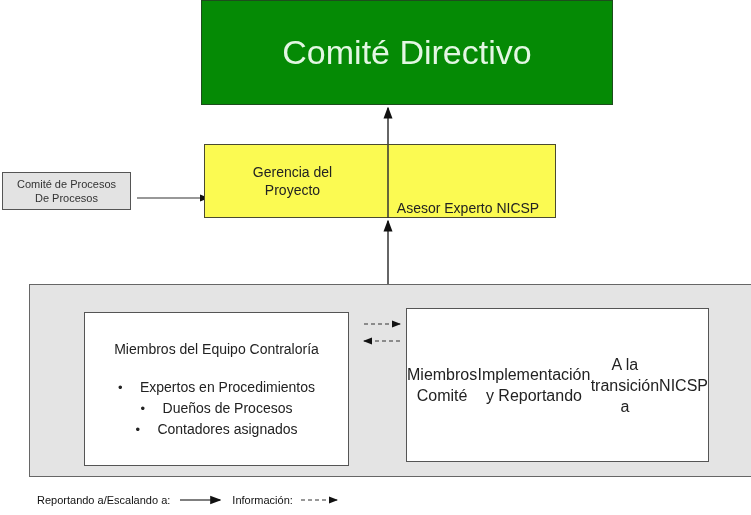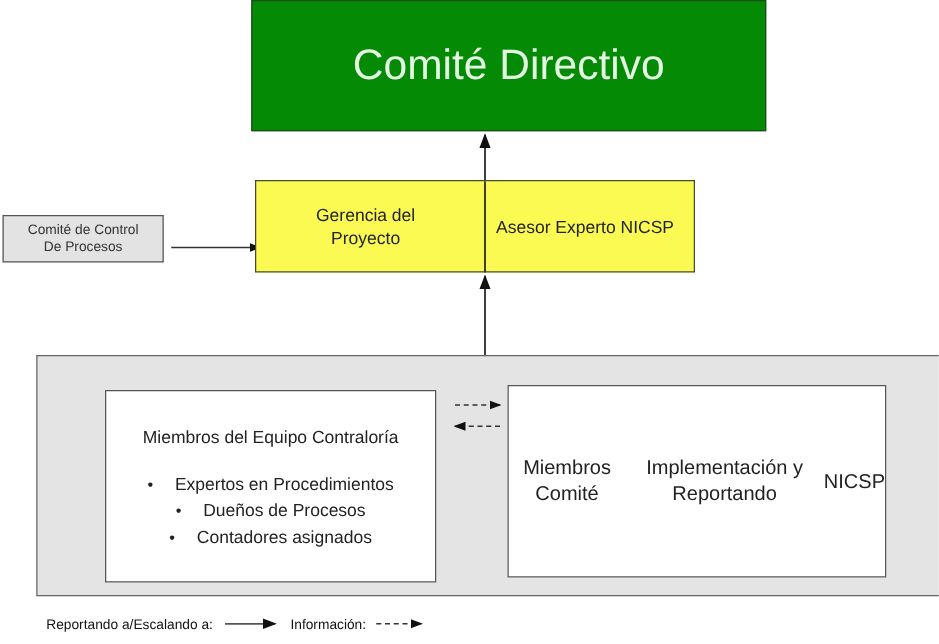--- a/index.html
+++ b/index.html
@@ -7,34 +7,34 @@
            font-family: "Liberation Sans", sans-serif; color: #222; }
     .box { position: absolute; box-sizing: border-box; display: flex; align-items: center;
            justify-content: center; text-align: center; }
     #top { left: 201px; top: 0px; width: 412px; height: 105px; background: #058a05;
            border: 1.5px solid #1d4d1d; color: #e3f7e3; font-size: 34px; }
     #yellow { left: 204px; top: 144px; width: 352px; height: 74px; background: #fbfa52;
               border: 1.5px solid #4a4a30; }
     #yellow .half { position: absolute; top: 0; bottom: 0; display: flex; align-items: center;
                     justify-content: center; text-align: center; font-size: 14px; line-height: 18px; color:#222; }
     #yellow .left { left: 0; width: 175px; }
-    #yellow .right { left: 176px; right: 0; }
+    #yellow .right { left: 176px; right: 0; align-items: flex-end; }
     #ccc { left: 2px; top: 172px; width: 129px; height: 38px; background: #e3e3e3;
            border: 1.5px solid #555; font-size: 11px; line-height: 14px; color:#333; }
     #group { left: 29px; top: 284px; width: 730px; height: 193px; background: #e4e4e4;
              border: 1.5px solid #666; }
     #contra { left: 84px; top: 312px; width: 265px; height: 154px; background: #fff;
               border: 1.5px solid #555; flex-direction: column; font-size: 14px; line-height: 20px; }
     #contra ul { list-style: none; margin: 0; padding: 0; }
     #contra li::before { content: "•"; display: inline-block; width: 22px; text-align: left; font-size: 13px; }
     #contra .title { margin-bottom: 18px; }
     #impl { left: 406px; top: 308px; width: 303px; height: 154px; background: #fff;
             border: 1.5px solid #555; font-size: 16px; line-height: 21px; flex-direction: row; }
     #legend { position: absolute; left: 37px; top: 494px; font-size: 11px; color:#111;
-              display: flex; }
+              display: flex; align-items: center; }
     #legend svg { margin: 0 6px; }
     svg.lines { position: absolute; left: 0; top: 0; }
   </style>
 </head>
 <body>
 
 <svg class="lines" width="751" height="515">
   <defs>
     <marker id="ah" markerWidth="8" markerHeight="8" refX="7" refY="4" orient="auto">
       <path d="M0,1 L8,4 L0,7 z" fill="#111"></path>
@@ -61,39 +61,40 @@
   <div class="half right">
     <span>Asesor Experto NICSP</span>
   </div>
 </div>
 <svg class="lines" width="751" height="515" style="pointer-events:none">
   <line x1="388" y1="145" x2="388" y2="218" stroke="#333" stroke-width="1.5"></line>
 </svg>
 
 <div id="ccc" class="box">
   <div>
-    <div>Comité de Control</div>
+    <div>Comité de Procesos</div>
     <div>De Procesos</div>
   </div>
 </div>
 
 <div id="group" class="box"></div>
 
 <div id="contra" class="box">
   <div class="title">Miembros del Equipo Contraloría</div>
   <ul>
     <li><span>Expertos en Procedimientos</span></li>
     <li><span>Dueños de Procesos</span></li>
     <li><span>Contadores asignados</span></li>
   </ul>
 </div>
 
 <div id="impl" class="box">
   <div>Miembros Comité</div>
   <div>Implementación y Reportando</div>
+  <div>A la transición a</div>
   <div>NICSP</div>
 </div>
 
 <svg class="lines" width="751" height="515" style="pointer-events:none">
   <defs>
     <marker id="ah2" markerWidth="8" markerHeight="8" refX="7" refY="4" orient="auto">
       <path d="M0,1 L8,4 L0,7 z" fill="#111"></path>
     </marker>
   </defs>
   <line x1="364" y1="324" x2="400" y2="324" stroke="#333" stroke-width="1.2" stroke-dasharray="4,3" marker-end="url(#ah2)"></line>

